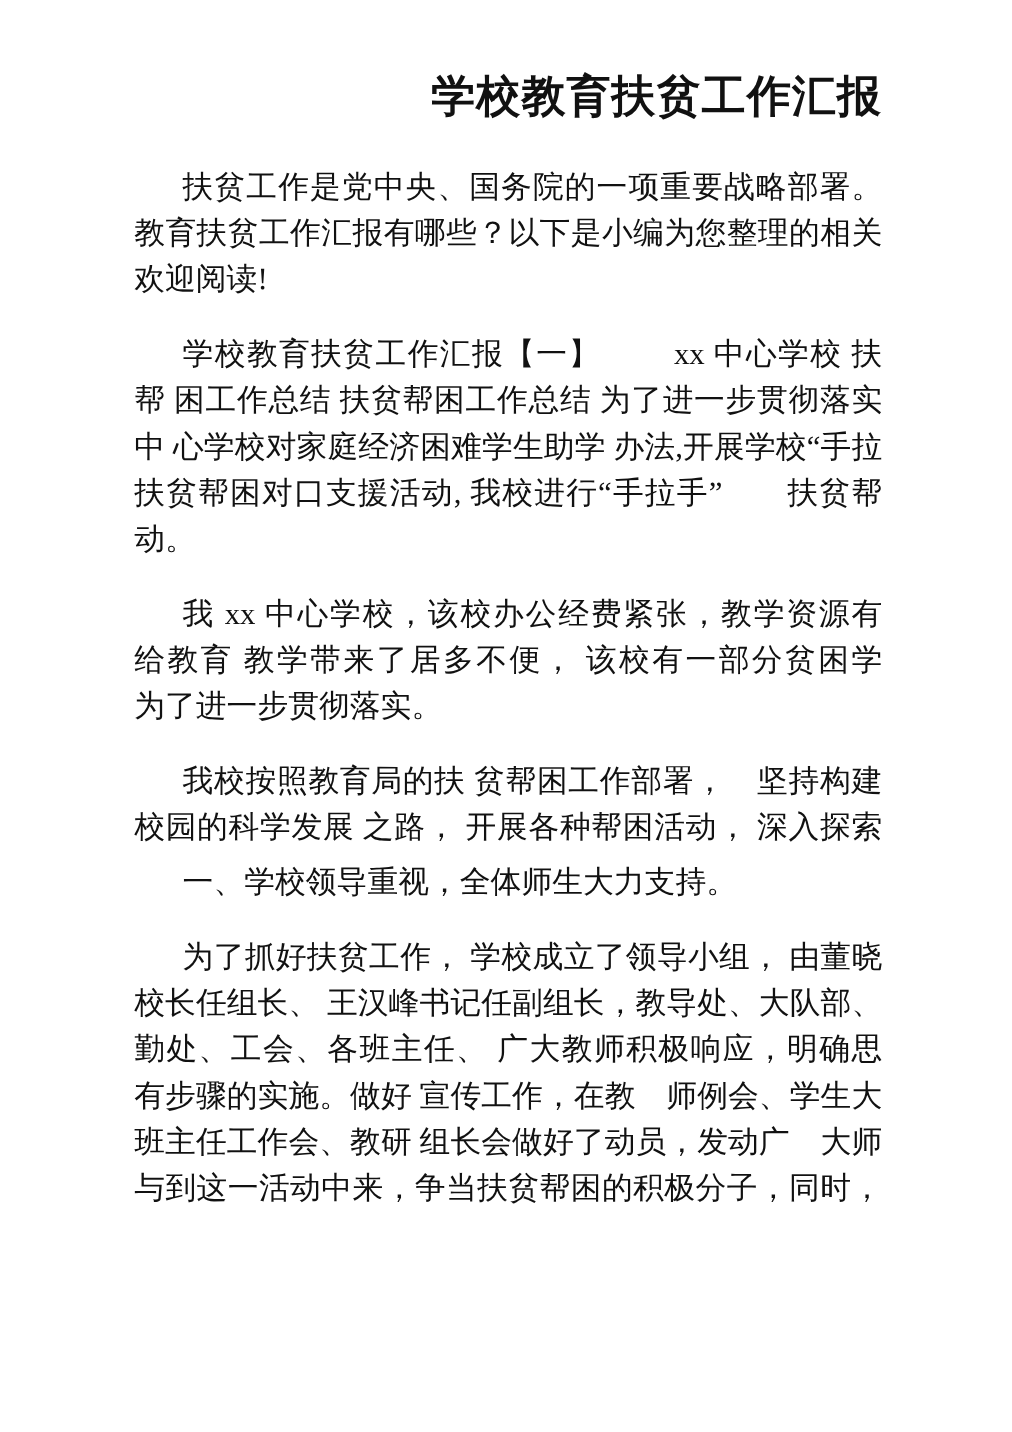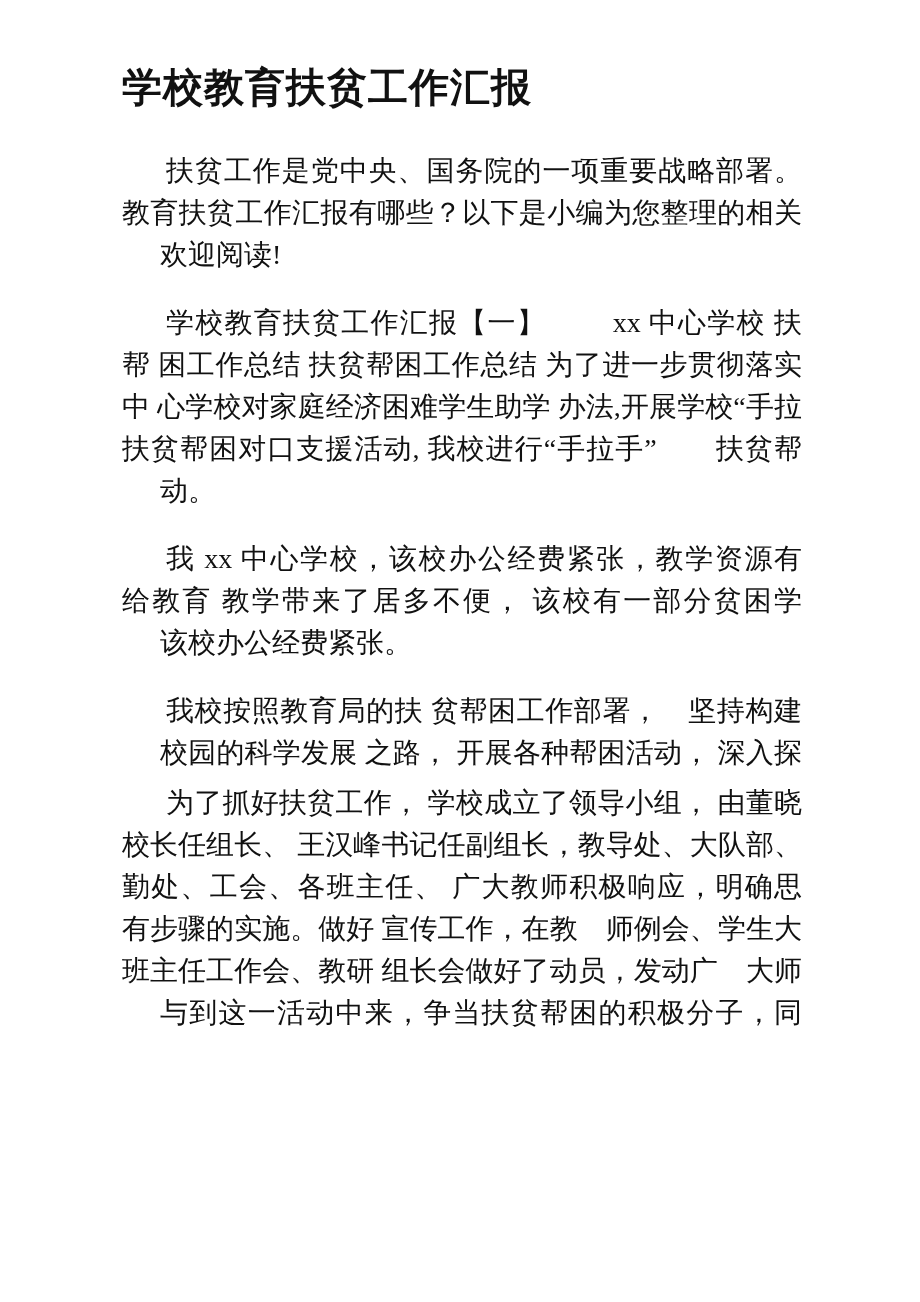--- a/index.html
+++ b/index.html
@@ -17,21 +17,21 @@
     box-sizing: border-box;
     padding: 0 118px 0 122px;
     font-family: "Liberation Serif", "DejaVu Serif", serif;
     color: #111111;
   }
   .doc-title {
     margin: 60px 0 34px 0;
     font-size: 40px;
     line-height: 56px;
     font-weight: bold;
-    text-align: left;
+    text-align: right;
     letter-spacing: 1px;
     white-space: nowrap;
   }
   .doc-body {
     width: 680px;
   }
   .para {
     margin: 0 0 26px 0;
     font-size: 28px;
   }
@@ -45,21 +45,20 @@
     overflow: hidden;
     text-align: justify;
     text-align-last: justify;
     word-break: break-all;
   }
   .para .line:first-child {
     text-indent: 44px;
   }
   .para .line:last-child {
     text-align-last: left;
-    margin-left: 38px;
   }
 </style>
 </head>
 <body>
 
 <div class="page">
   <h1 class="doc-title">学校教育扶贫工作汇报</h1>
   <div class="doc-body">
       <div class="para">
         <div class="line">扶贫工作是党中央、国务院的一项重要战略部署。学校</div>
@@ -69,25 +68,28 @@
       <div class="para">
         <div class="line">学校教育扶贫工作汇报【一】　　 xx 中心学校 扶贫</div>
         <div class="line">帮 困工作总结 扶贫帮困工作总结 为了进一步贯彻落实 xx</div>
         <div class="line">中 心学校对家庭经济困难学生助学 办法,开展学校“手拉手”</div>
         <div class="line">扶贫帮困对口支援活动, 我校进行“手拉手”　　扶贫帮困活</div>
         <div class="line">动。</div>
       </div>
       <div class="para">
         <div class="line">我 xx 中心学校，该校办公经费紧张，教学资源有限，</div>
         <div class="line">给教育 教学带来了居多不便， 该校有一部分贫困学生， 需</div>
-        <div class="line">该校办公经费紧张。</div>
+        <div class="line">为了进一步贯彻落实。</div>
       </div>
       <div class="para">
         <div class="line">我校按照教育局的扶 贫帮困工作部署，　坚持构建和谐</div>
         <div class="line">校园的科学发展 之路， 开展各种帮困活动， 深入探索扶</div>
+      </div>
+      <div class="para">
+        <div class="line">一、学校领导重视，全体师生大力支持。</div>
       </div>
       <div class="para">
         <div class="line">为了抓好扶贫工作， 学校成立了领导小组， 由董晓英</div>
         <div class="line">校长任组长、 王汉峰书记任副组长，教导处、大队部、后</div>
         <div class="line">勤处、工会、各班主任、 广大教师积极响应，明确思路，</div>
         <div class="line">有步骤的实施。做好 宣传工作，在教　师例会、学生大会、</div>
         <div class="line">班主任工作会、教研 组长会做好了动员，发动广　大师生参</div>
         <div class="line">与到这一活动中来，争当扶贫帮困的积极分子，同时，在师</div>
       </div>
     </div>

